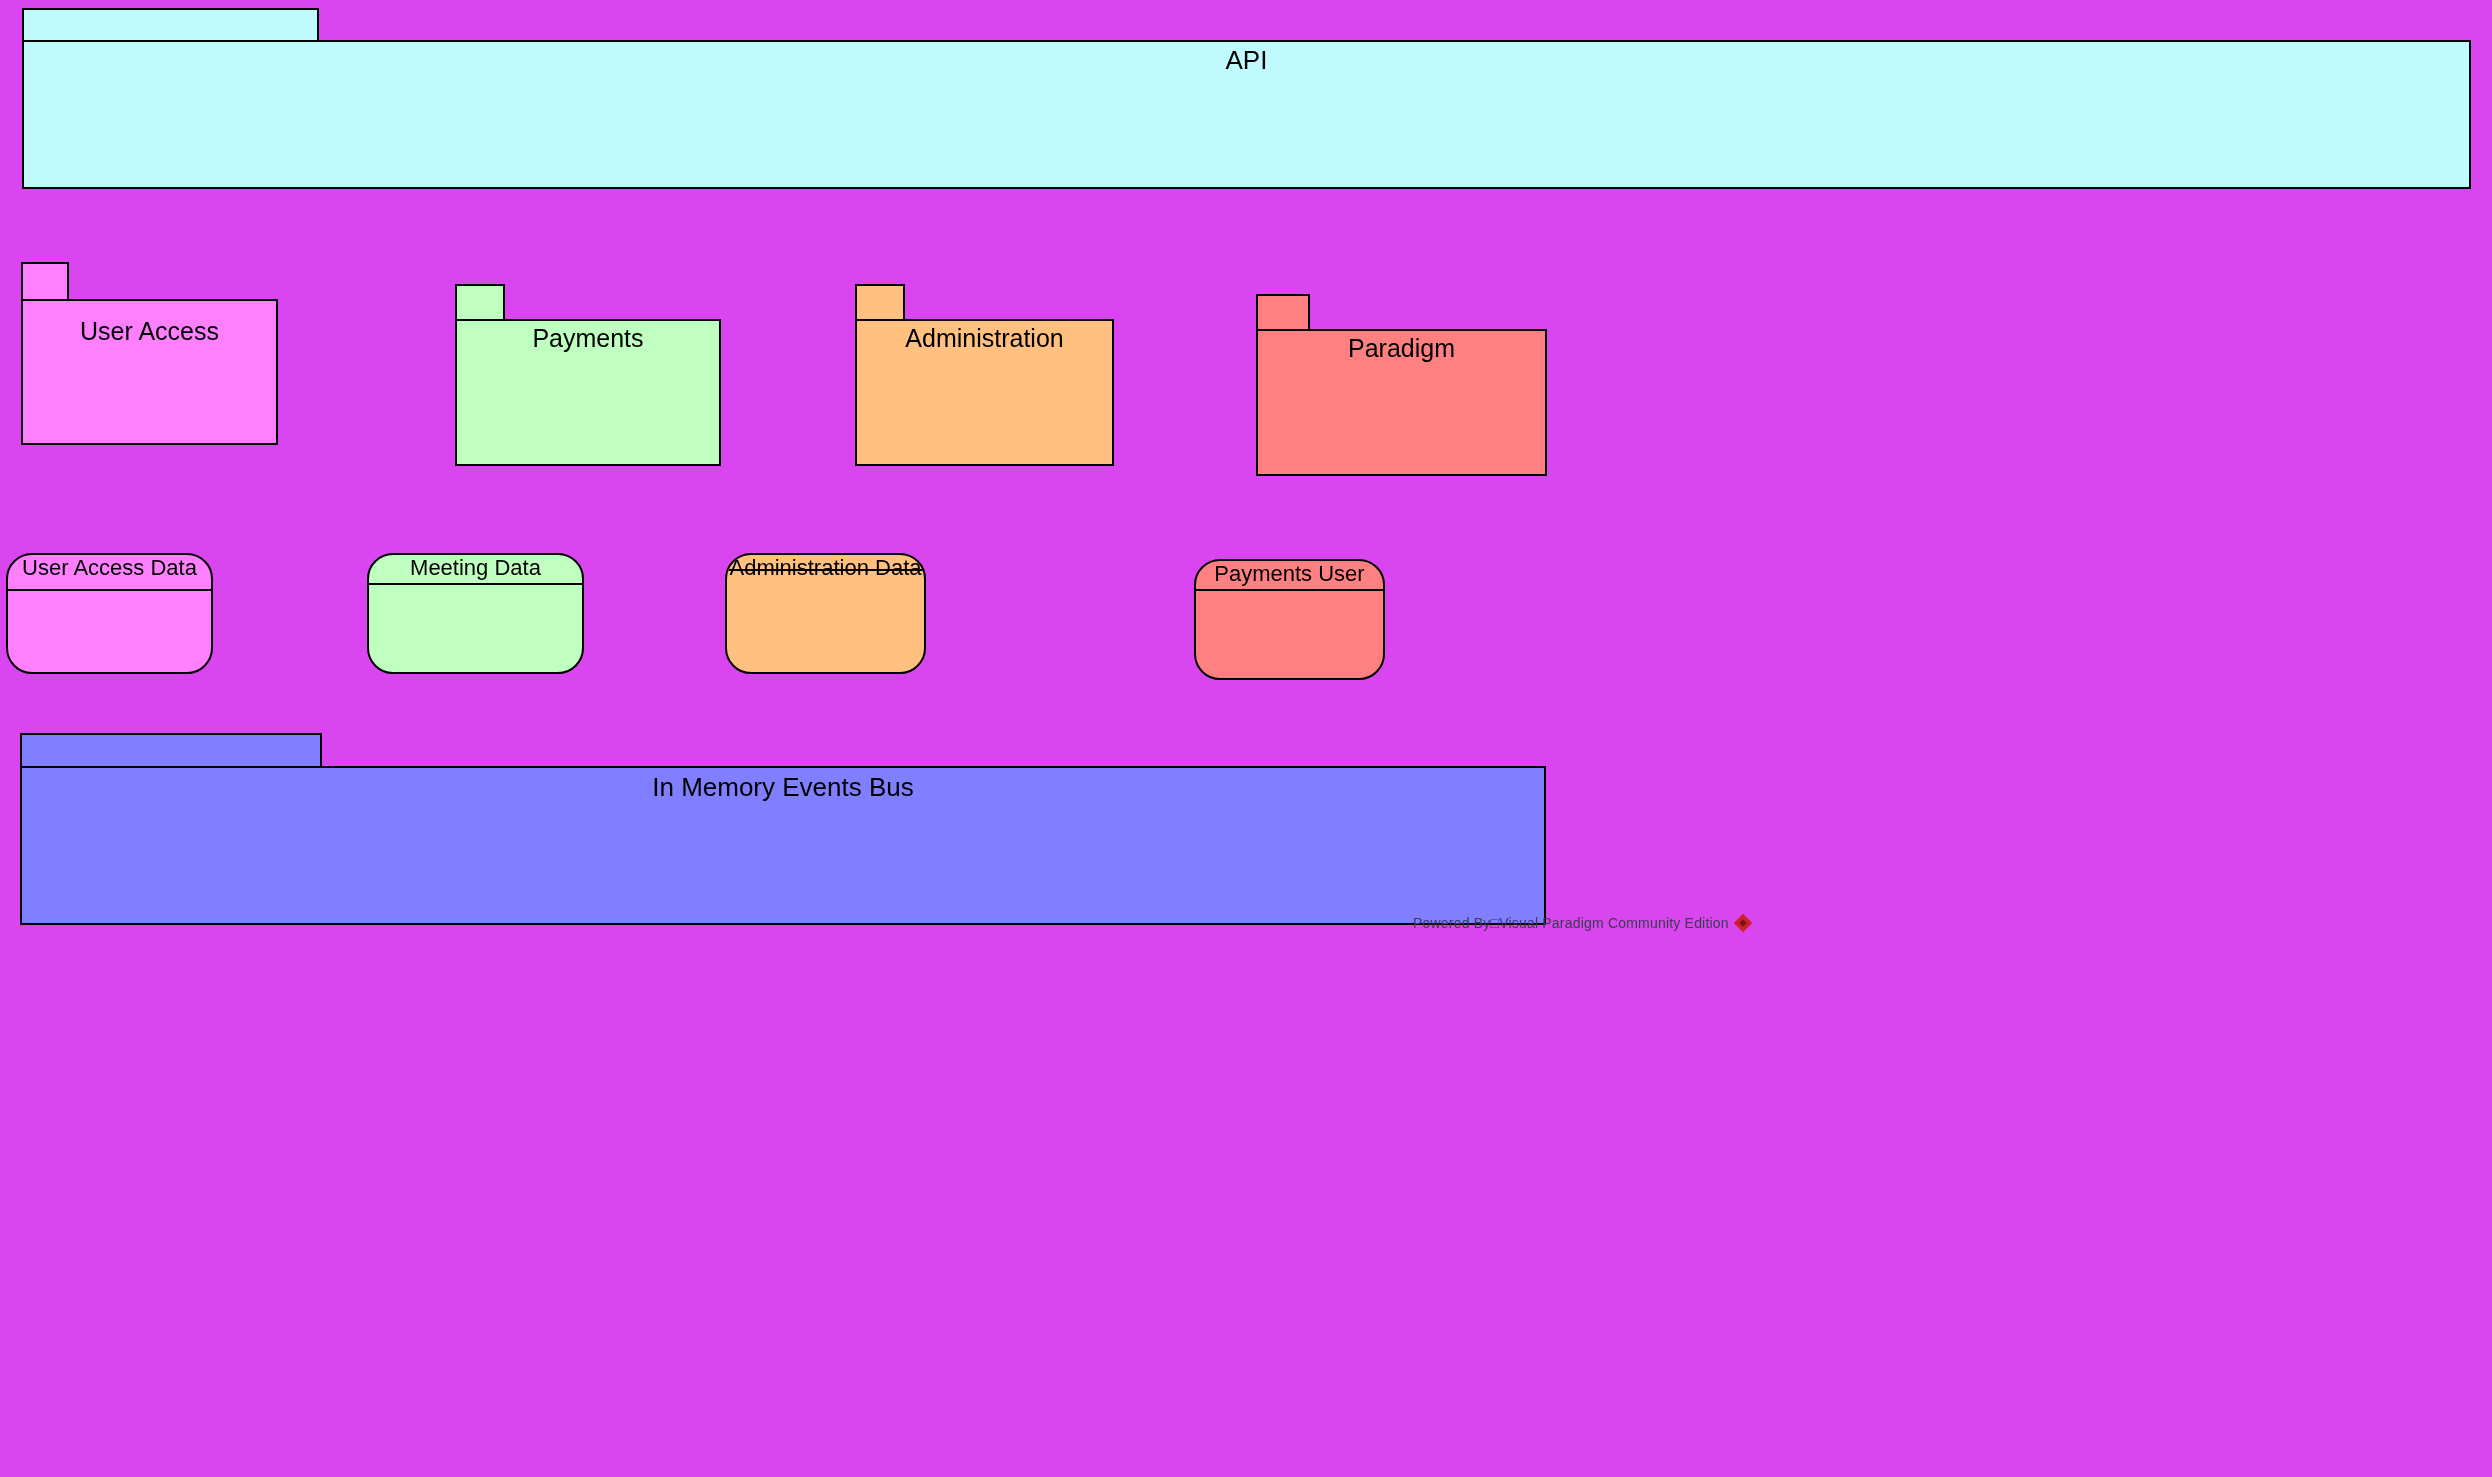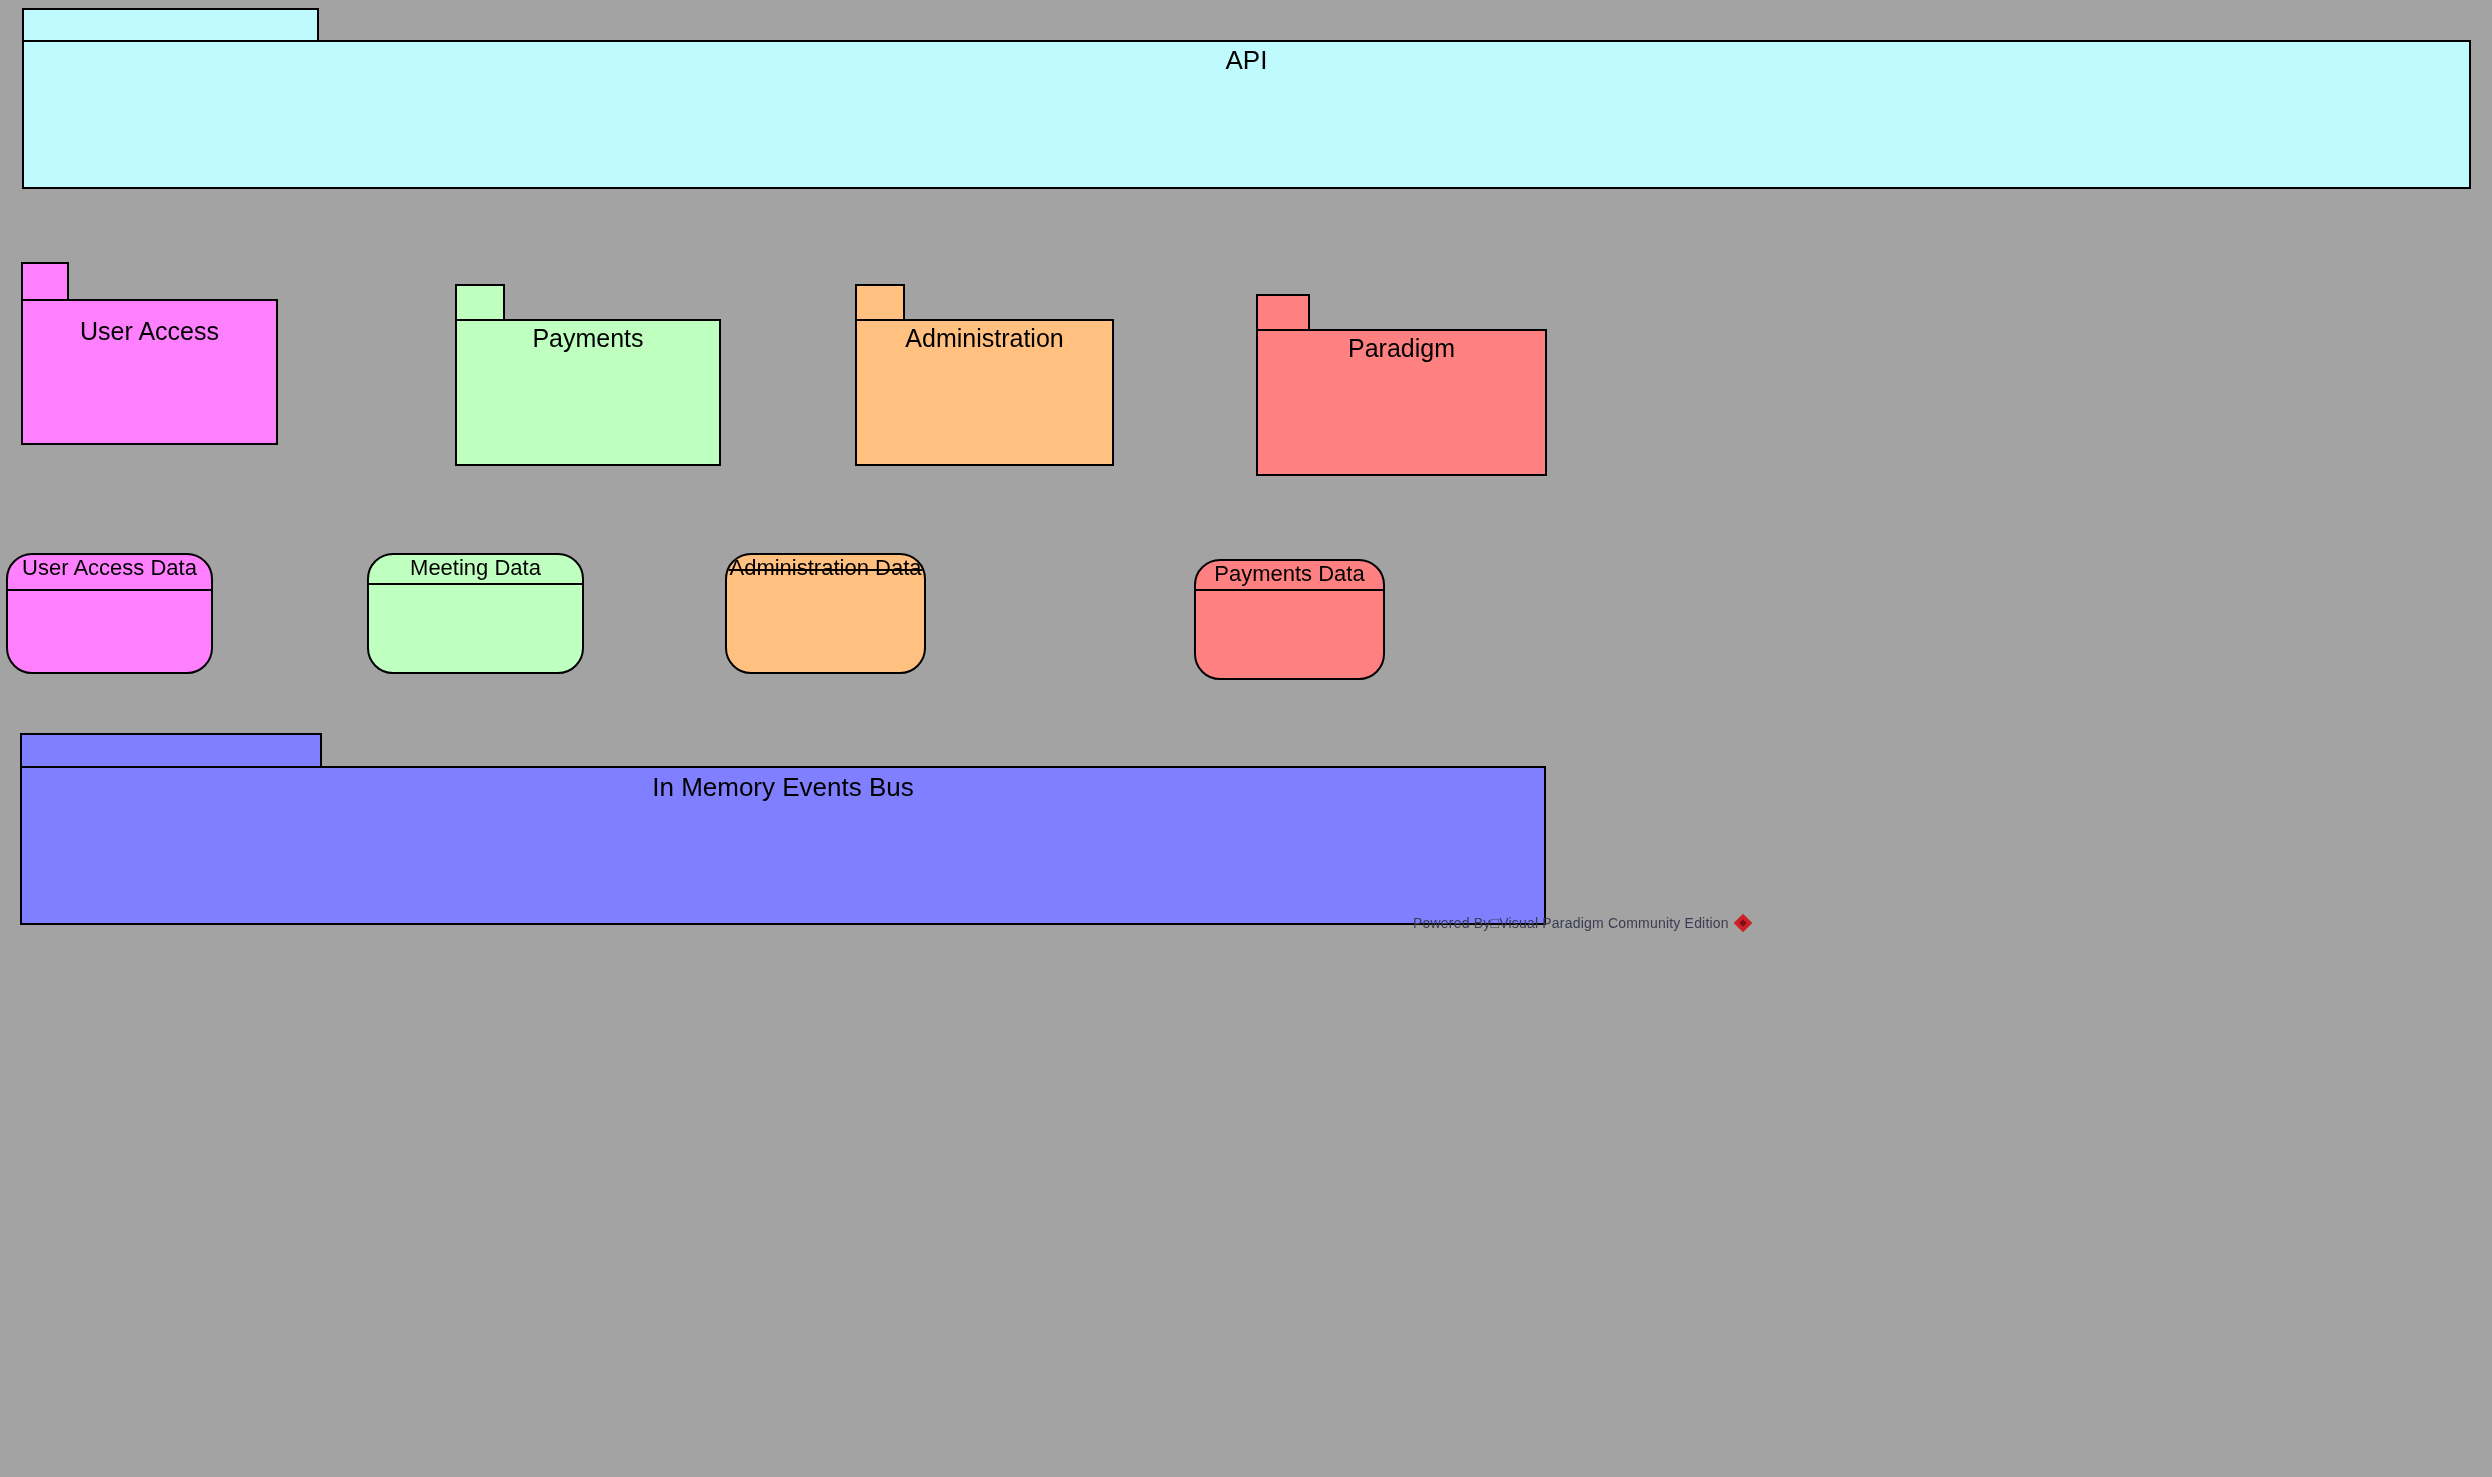--- a/index.html
+++ b/index.html
@@ -5,21 +5,21 @@
 <style>
   html, body {
     margin: 0;
     padding: 0;
     background: #000000;
   }
   #canvas {
     position: relative;
     width: 2492px;
     height: 1478px;
-    background: #a3a3a3;
+    background: #d946ef;
     overflow: hidden;
     font-family: "Liberation Sans", sans-serif;
   }
 
   
   .pkg {
     position: absolute;
   }
   .pkg-tab {
     position: absolute;
@@ -126,21 +126,21 @@
     <div class="ds-header" style="height:30px; line-height:26px; font-size:22px;">Meeting Data</div>
     <div class="ds-body" style="height:88px;"></div>
   </div>
 
   <div class="datastore" style="left:725px; top:553px; width:201px; height:121px; background:#FFC080;">
     <div class="ds-header" style="height:16px; line-height:26px; font-size:22px;">Administration Data</div>
     <div class="ds-body" style="height:88px;"></div>
   </div>
 
   <div class="datastore" style="left:1194px; top:559px; width:191px; height:121px; background:#FF8080;">
-    <div class="ds-header" style="height:30px; line-height:26px; font-size:22px;">Payments Data</div>
+    <div class="ds-header" style="height:30px; line-height:26px; font-size:22px;">Payments User</div>
     <div class="ds-body" style="height:88px;"></div>
   </div>
 
   <div class="pkg">
     <div class="pkg-tab" style="left:20px; top:733px; width:302px; height:33px; background:#7F7FFF;"></div>
     <div class="pkg-body" style="left:20px; top:766px; width:1526px; height:159px; background:#7F7FFF;"></div>
     <div class="pkg-label" style="top:772px; left:20px; width:1526px; font-size:26px;">In Memory Events Bus</div>
   </div>
 
   <div id="watermark" style="left:1413px; top:913px;">

